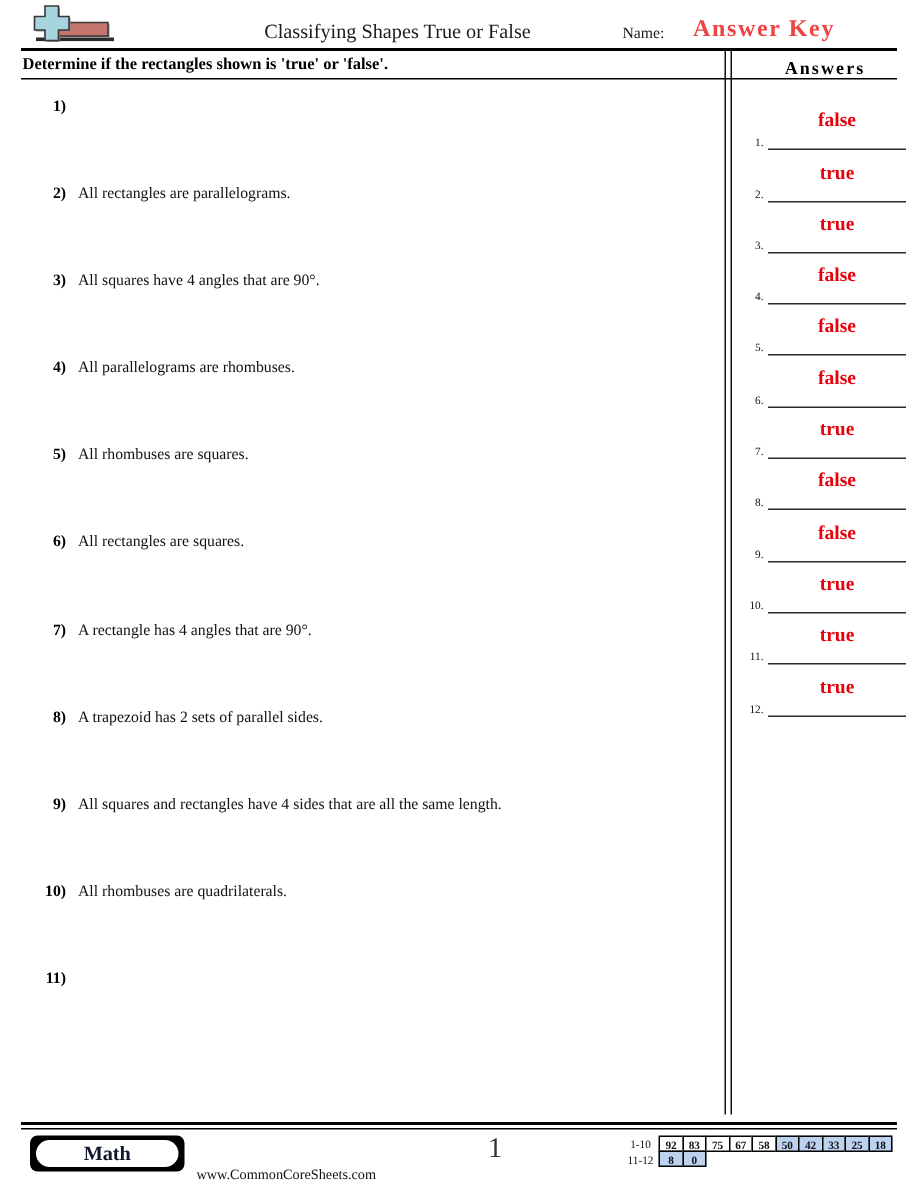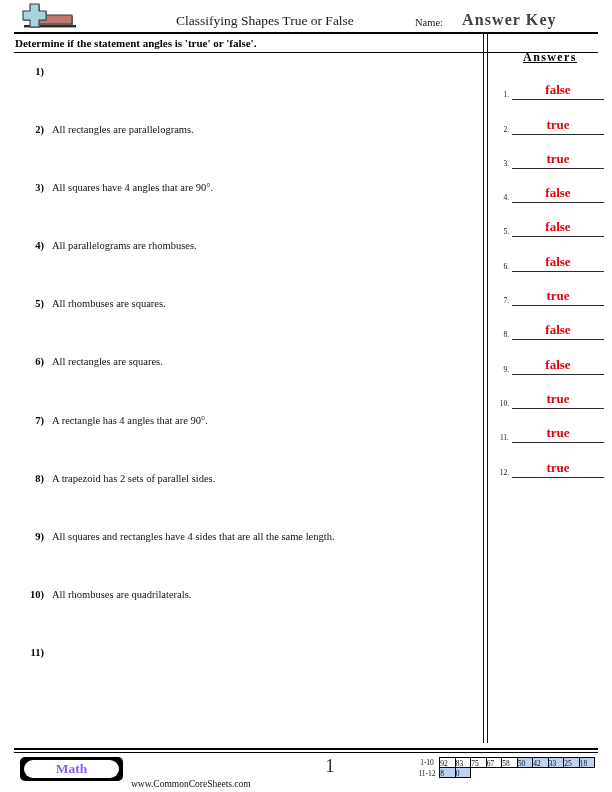--- a/index.html
+++ b/index.html
@@ -49,21 +49,21 @@
     font-size: 10.5px;
     font-family: "Liberation Serif", serif;
     color: #1a1a1a;
   }
   .answer-key {
     position: absolute;
     left: 462px; top: 11px;
     font-size: 16px;
     font-weight: bold;
     letter-spacing: 1.1px;
-    color: #404040;
+    color: #ef4444;
     font-family: "Liberation Serif", serif;
     white-space: nowrap;
   }
   .header-rule {
     position: absolute;
     left: 14px; top: 32px;
     width: 584px;
     height: 0;
     border-top: 2px solid #000000;
   }
@@ -124,27 +124,26 @@
   .divider-b {
     position: absolute;
     left: 487px; top: 33px;
     width: 0; height: 710px;
     border-left: 1.2px solid #111;
   }
 
   
   .answers-head {
     position: absolute;
-    left: 492px; top: 50px;
+    left: 492px; top: 38px;
     width: 116px;
     text-align: center;
     font-size: 12px;
     font-weight: bold;
     letter-spacing: 1.4px;
-    text-decoration: underline;
     font-family: "Liberation Serif", serif;
   }
   .ans-list {
     position: absolute;
     left: 492px; top: 74px;
     width: 116px;
   }
   .ans-row {
     position: relative;
     height: 34.3px;
@@ -160,21 +159,21 @@
   }
   .ans-line {
     position: absolute;
     left: 20px; bottom: 8px;
     width: 92px;
     height: 0;
     border-bottom: 1.1px solid #2b2b2b;
   }
   .ans-val {
     position: absolute;
-    left: 20px; bottom: 10px;
+    left: 20px; bottom: 20px;
     width: 92px;
     text-align: center;
     font-size: 13px;
     font-weight: bold;
     color: #e8000d;
     font-family: "Liberation Serif", serif;
   }
 
   
   .footer-rule-top {
@@ -204,21 +203,21 @@
     border-radius: 11px;
   }
   .math-badge-text {
     position: absolute;
     left: 0; top: 0;
     width: 95px; line-height: 18px;
     text-align: center;
     font-size: 13.5px;
     font-weight: bold;
     font-family: "Liberation Serif", serif;
-    color: #8b5cf6;
+    color: #0f172a;
   }
   .site-url {
     position: absolute;
     left: 131px; top: 765px;
     font-size: 9.5px;
     font-family: "Liberation Serif", serif;
     color: #111;
     margin-top: 14px;
   }
   .page-num {
@@ -244,27 +243,28 @@
     width: 26px;
     text-align: center;
     line-height: 11px;
     font-size: 7.5px;
     color: #111;
   }
   .score-cell {
     width: 16.2px;
     height: 11px;
     line-height: 11px;
-    text-align: left;
+    text-align: center;
     font-size: 7.5px;
     color: #111;
     border: 0.7px solid #000;
     margin-left: -0.7px;
     box-sizing: border-box;
     background: #ffffff;
+    font-weight: bold;
   }
   .score-cell.hl { background: #bcd2ee; }
   .score-row.r2 .score-cell { margin-top: -0.7px; }
 </style>
 </head>
 <body>
 
 <div class="page">
 
   <div class="header">
@@ -276,21 +276,21 @@
         <path d="M13 2 L22 2 L22 9 L29 9 L29 18 L22 18 L22 25 L13 25 L13 18 L6 18 L6 9 L13 9 Z" fill="#8b8b8b"></path>
         <path d="M12 1 L21 1 L21 8 L28 8 L28 17 L21 17 L21 24 L12 24 L12 17 L5 17 L5 8 L12 8 Z" fill="#a8d5dd" stroke="#3a3a3a" stroke-width="1.1" stroke-linejoin="miter"></path>
       </svg>
     </div>
     <div class="worksheet-title">Classifying Shapes True or False</div>
     <div class="name-label">Name:</div>
     <div class="answer-key">Answer Key</div>
   </div>
   <div class="header-rule"></div>
 
-  <div class="instruction">Determine if the statement angles is 'true' or 'false'.</div>
+  <div class="instruction">Determine if the rectangles shown is 'true' or 'false'.</div>
   <div class="instruction-rule"></div>
 
   <div class="questions">
     <div class="q-row">
       <span class="q-num">1)</span>
     </div>
     <div class="q-row">
       <span class="q-num">2)</span>
       <span class="q-text">All rectangles are parallelograms.</span>
     </div>

